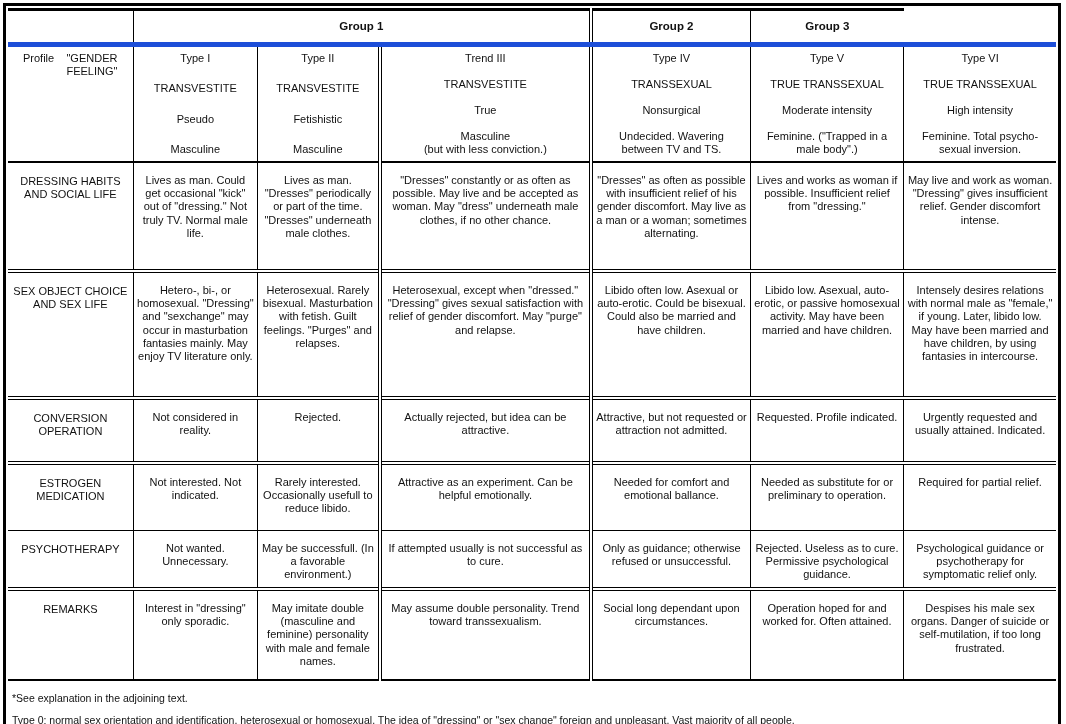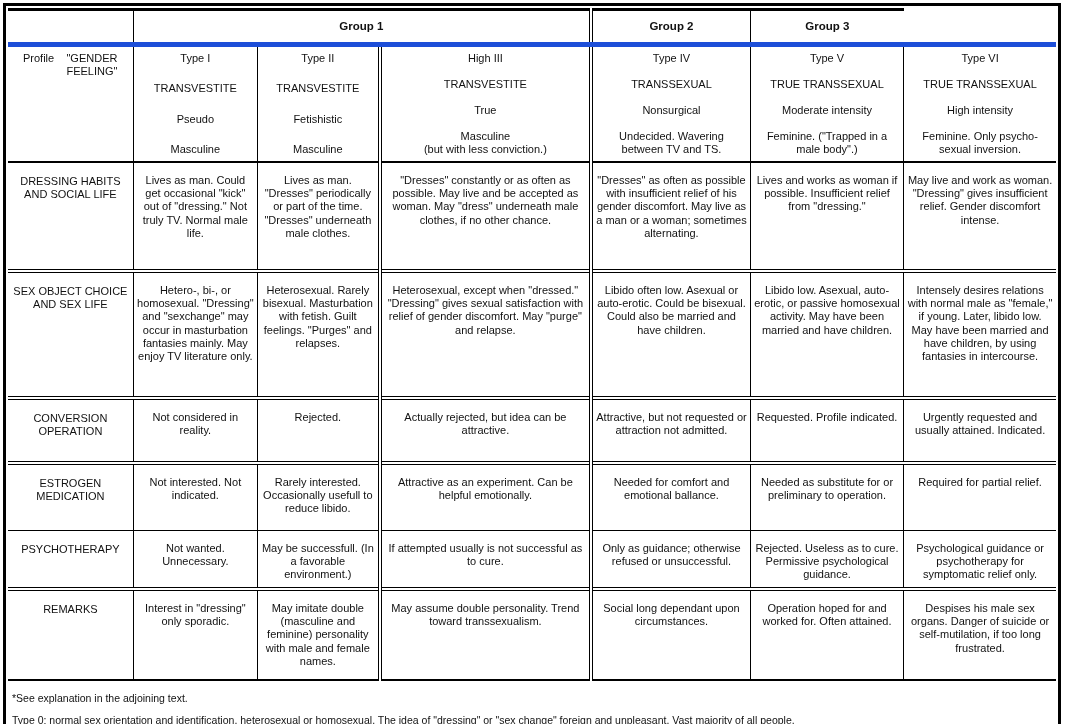--- a/index.html
+++ b/index.html
@@ -110,21 +110,21 @@
       <td>
         <div class="prof">
           <div>Type II</div>
           <div>TRANSVESTITE</div>
           <div>Fetishistic</div>
           <div>Masculine</div>
         </div>
       </td>
       <td class="dl">
         <div class="prof">
-          <div>High III</div>
+          <div>Trend III</div>
           <div>TRANSVESTITE</div>
           <div>True</div>
           <div>Masculine
 (but with less conviction.)</div>
         </div>
       </td>
       <td class="dl">
         <div class="prof">
           <div>Type IV</div>
           <div>TRANSSEXUAL</div>
@@ -138,21 +138,21 @@
           <div>TRUE TRANSSEXUAL</div>
           <div>Moderate intensity</div>
           <div>Feminine. ("Trapped in a male body".)</div>
         </div>
       </td>
       <td>
         <div class="prof">
           <div>Type VI</div>
           <div>TRUE TRANSSEXUAL</div>
           <div>High intensity</div>
-          <div>Feminine. Only psycho-sexual inversion.</div>
+          <div>Feminine. Total psycho-sexual inversion.</div>
         </div>
       </td>
     </tr>
 
     <tr class="r-dress">
       <td class="lblcell">DRESSING HABITS AND SOCIAL LIFE</td>
       <td class="cellpad">Lives as man. Could get occasional "kick" out of "dressing." Not truly TV. Normal male life.</td>
       <td class="cellpad">Lives as man. "Dresses" periodically or part of the time. "Dresses" underneath male clothes.</td>
       <td class="dl cellpad">"Dresses" constantly or as often as possible. May live and be accepted as woman. May "dress" underneath male clothes, if no other chance.</td>
       <td class="dl cellpad">"Dresses" as often as possible with insufficient relief of his gender discomfort. May live as a man or a woman; sometimes alternating.</td>

